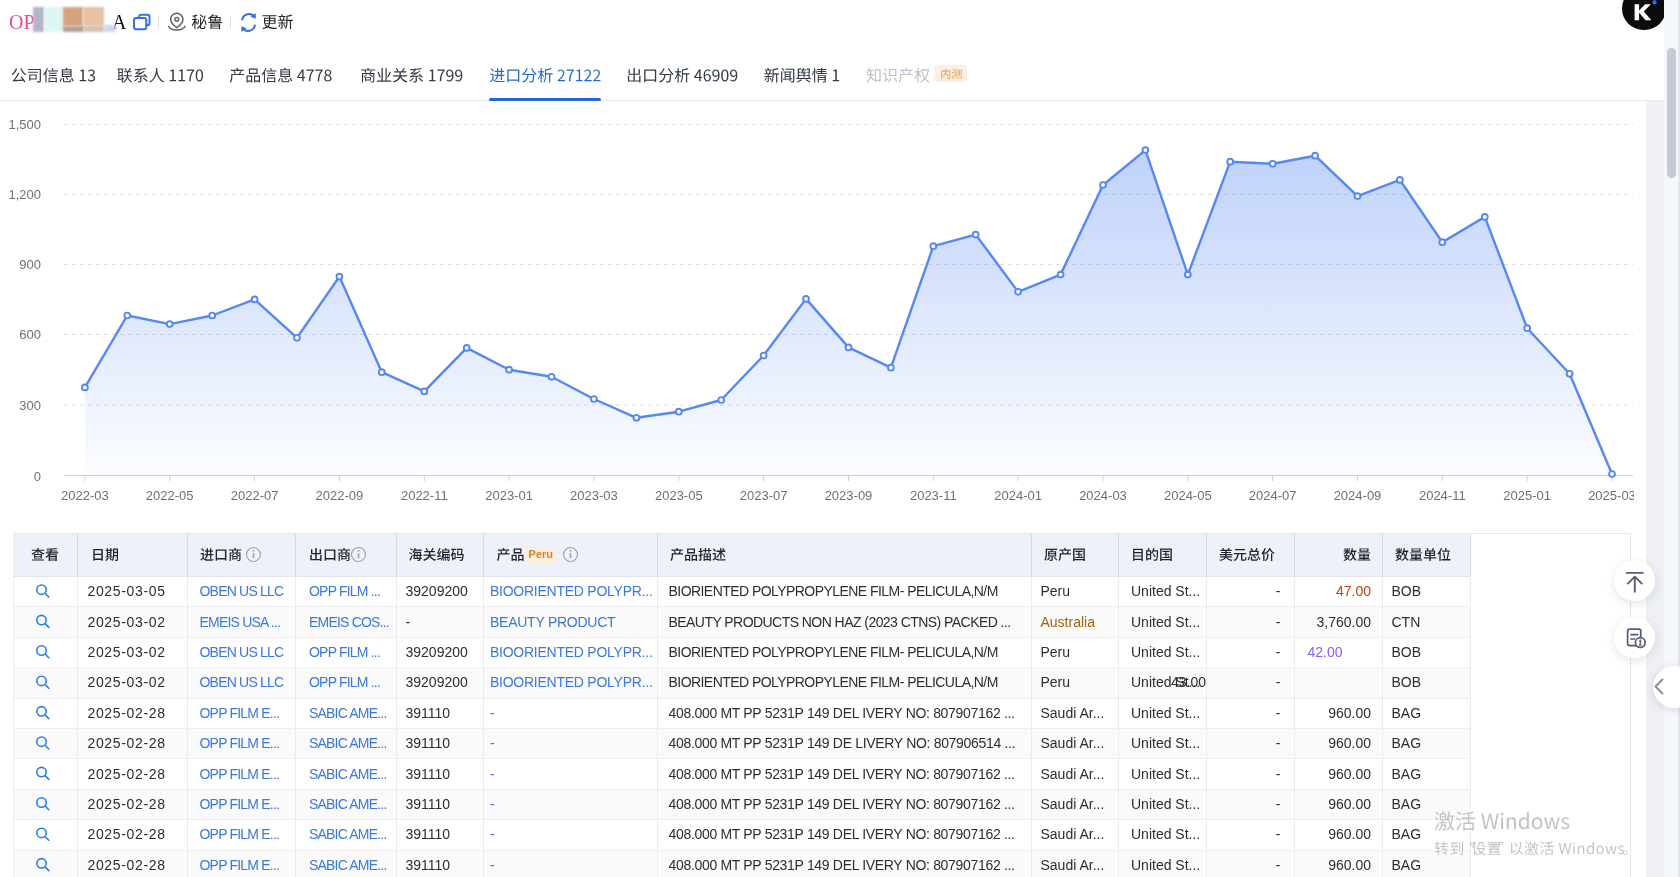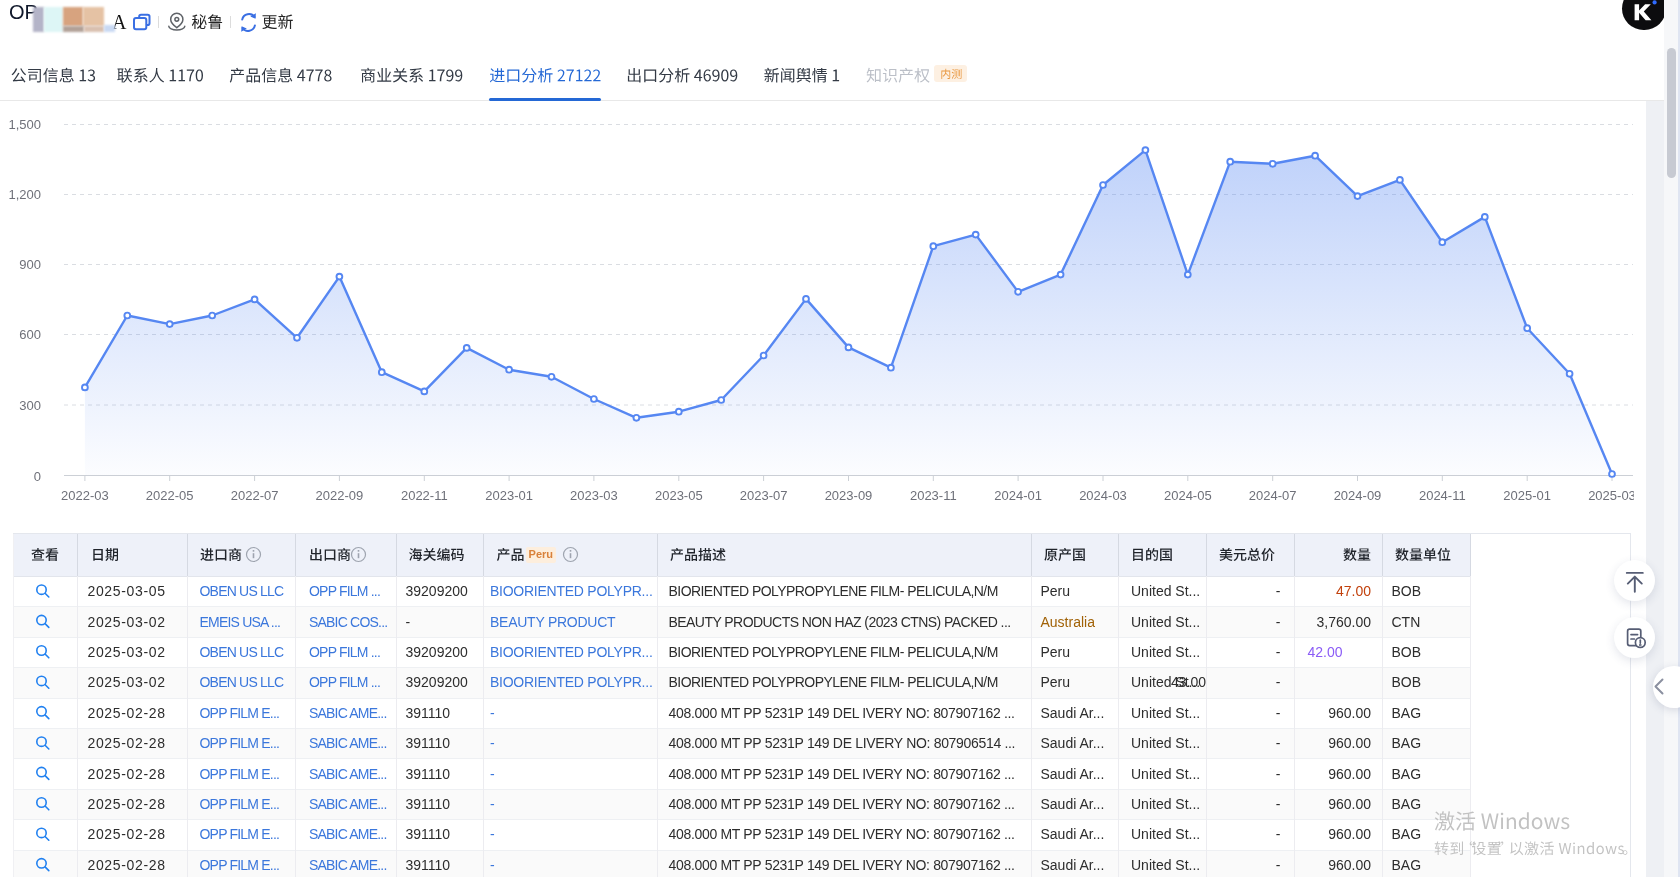--- a/index.html
+++ b/index.html
@@ -1,19 +1,19 @@
 <!DOCTYPE html>
 <html><head><meta charset="utf-8"><style>
 *{margin:0;padding:0;box-sizing:border-box}
 html,body{width:1680px;height:877px;overflow:hidden;background:#fff;font-family:"Liberation Sans",sans-serif;position:relative}
 .abs{position:absolute}
 .c{position:absolute;font-size:14px;white-space:nowrap;font-family:"Liberation Sans",sans-serif}
 </style></head><body>
 
-<div class="abs" style="left:9px;top:1px;font-family:Liberation Sans, sans-serif;font-size:20px;color:#0f172a">OP</div>
+<div class="abs" style="left:9px;top:11px;font-family:Liberation Serif, serif;font-size:20px;color:#ec4899">OP</div>
 <div class="abs" style="left:112px;top:11px;font-family:'Liberation Serif',serif;font-size:20px;color:#131313">A</div>
 <div class="abs" style="left:33.3px;top:6.7px;width:10.5px;height:25.7px;background:#b4b4c8;filter:blur(1px)"></div>
 <div class="abs" style="left:43.8px;top:6.7px;width:19.1px;height:25.7px;background:#ddf6f6;filter:blur(1px)"></div>
 <div class="abs" style="left:62.9px;top:6.7px;width:20px;height:19px;background:#d7a37f;filter:blur(1px)"></div>
 <div class="abs" style="left:82.9px;top:6.7px;width:20.9px;height:19px;background:#e5c2a4;filter:blur(1px)"></div>
 <div class="abs" style="left:62.9px;top:25.7px;width:21px;height:6.7px;background:#b2a198;filter:blur(1px)"></div>
 <div class="abs" style="left:83.8px;top:25.7px;width:20px;height:6.7px;background:#d9c0b0;filter:blur(1px)"></div>
 <div class="abs" style="left:103.8px;top:24.8px;width:11.4px;height:7.6px;background:#c9d9f3;filter:blur(1px)"></div>
 <div class="abs" style="left:158px;top:16px;width:1px;height:12px;background:#dcdcdc"></div>
 <div class="abs" style="left:230px;top:16px;width:1px;height:12px;background:#dcdcdc"></div>
@@ -170,21 +170,21 @@
 <div class="c" style="left:405.5px;top:583.2px;color:#2d2d2d">39209200</div>
 <div class="c" style="left:490px;top:583.2px;color:#3b77dc;letter-spacing:-0.25px">BIOORIENTED POLYPR...</div>
 <div class="c" style="left:668.5px;top:583.2px;color:#2d2d2d;letter-spacing:-0.55px">BIORIENTED POLYPROPYLENE FILM- PELICULA,N/M</div>
 <div class="c" style="left:1040.5px;top:583.2px;color:#2d2d2d">Peru</div>
 <div class="c" style="left:1131px;top:583.2px;color:#2d2d2d">United St...</div>
 <div class="c" style="left:1080.5px;top:583.2px;width:200px;text-align:right;color:#2d2d2d">-</div>
 <div class="c" style="left:1171px;top:583.2px;width:200px;text-align:right;color:#c2410c">47.00</div>
 <div class="c" style="left:1391.5px;top:583.2px;color:#2d2d2d">BOB</div>
 <div class="c" style="left:87.5px;top:613.6px;color:#2d2d2d;letter-spacing:0.65px">2025-03-02</div>
 <div class="c" style="left:199.5px;top:613.6px;color:#3b77dc;letter-spacing:-0.8px">EMEIS USA ...</div>
-<div class="c" style="left:309px;top:613.6px;color:#3b77dc;letter-spacing:-0.8px">SABIC COS...</div>
+<div class="c" style="left:309px;top:613.6px;color:#3b77dc;letter-spacing:-0.8px">EMEIS COS...</div>
 <div class="c" style="left:405.5px;top:613.6px;color:#2d2d2d">-</div>
 <div class="c" style="left:490px;top:613.6px;color:#3b77dc;letter-spacing:-0.25px">BEAUTY PRODUCT</div>
 <div class="c" style="left:668.5px;top:613.6px;color:#2d2d2d;letter-spacing:-0.55px">BEAUTY PRODUCTS NON HAZ (2023 CTNS) PACKED ...</div>
 <div class="c" style="left:1040.5px;top:613.6px;color:#a16207">Australia</div>
 <div class="c" style="left:1131px;top:613.6px;color:#2d2d2d">United St...</div>
 <div class="c" style="left:1080.5px;top:613.6px;width:200px;text-align:right;color:#2d2d2d">-</div>
 <div class="c" style="left:1171px;top:613.6px;width:200px;text-align:right;color:#2d2d2d">3,760.00</div>
 <div class="c" style="left:1391.5px;top:613.6px;color:#2d2d2d">CTN</div>
 <div class="c" style="left:87.5px;top:644.0px;color:#2d2d2d;letter-spacing:0.65px">2025-03-02</div>
 <div class="c" style="left:199.5px;top:644.0px;color:#3b77dc;letter-spacing:-0.8px">OBEN US LLC</div>

